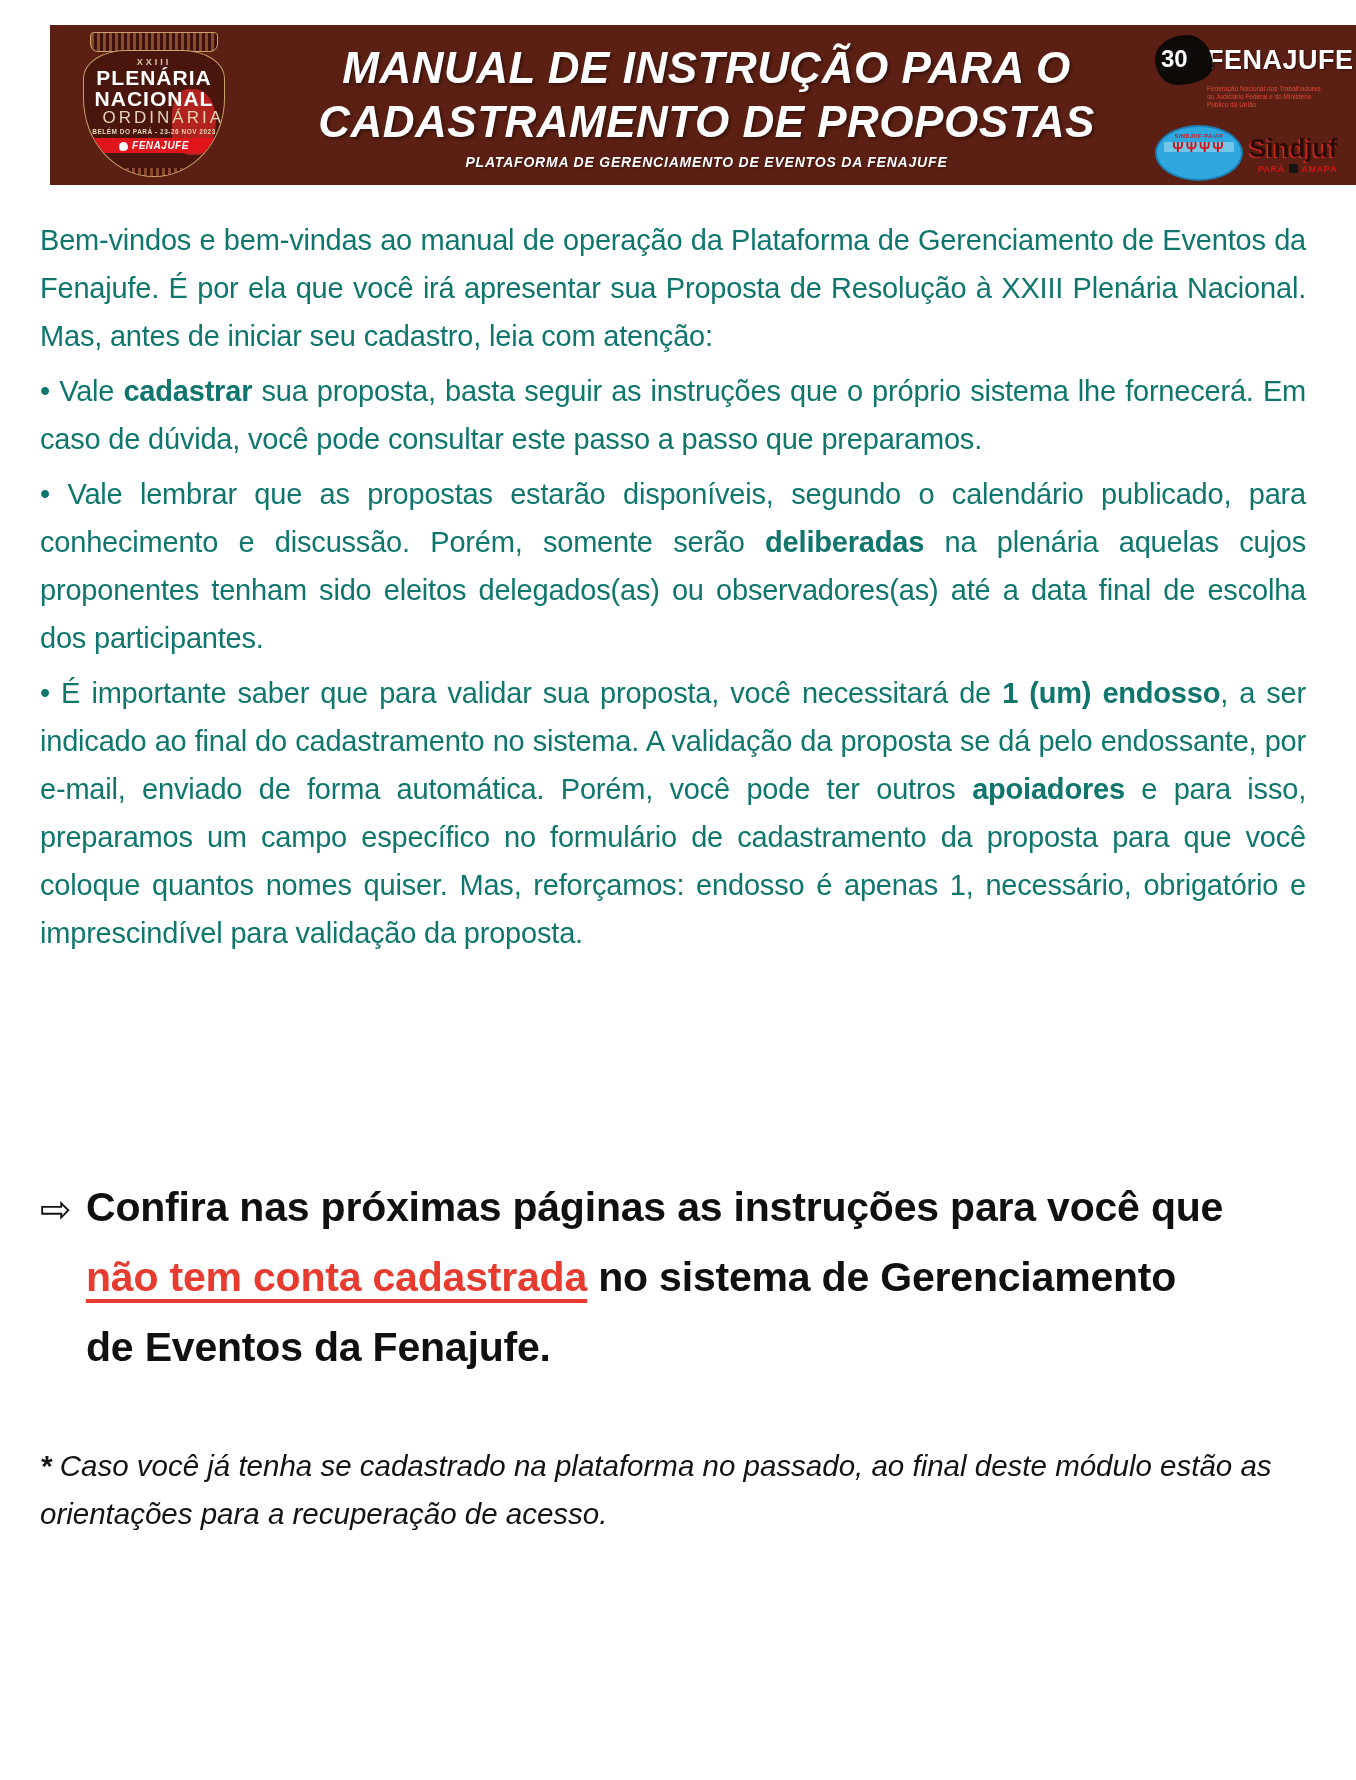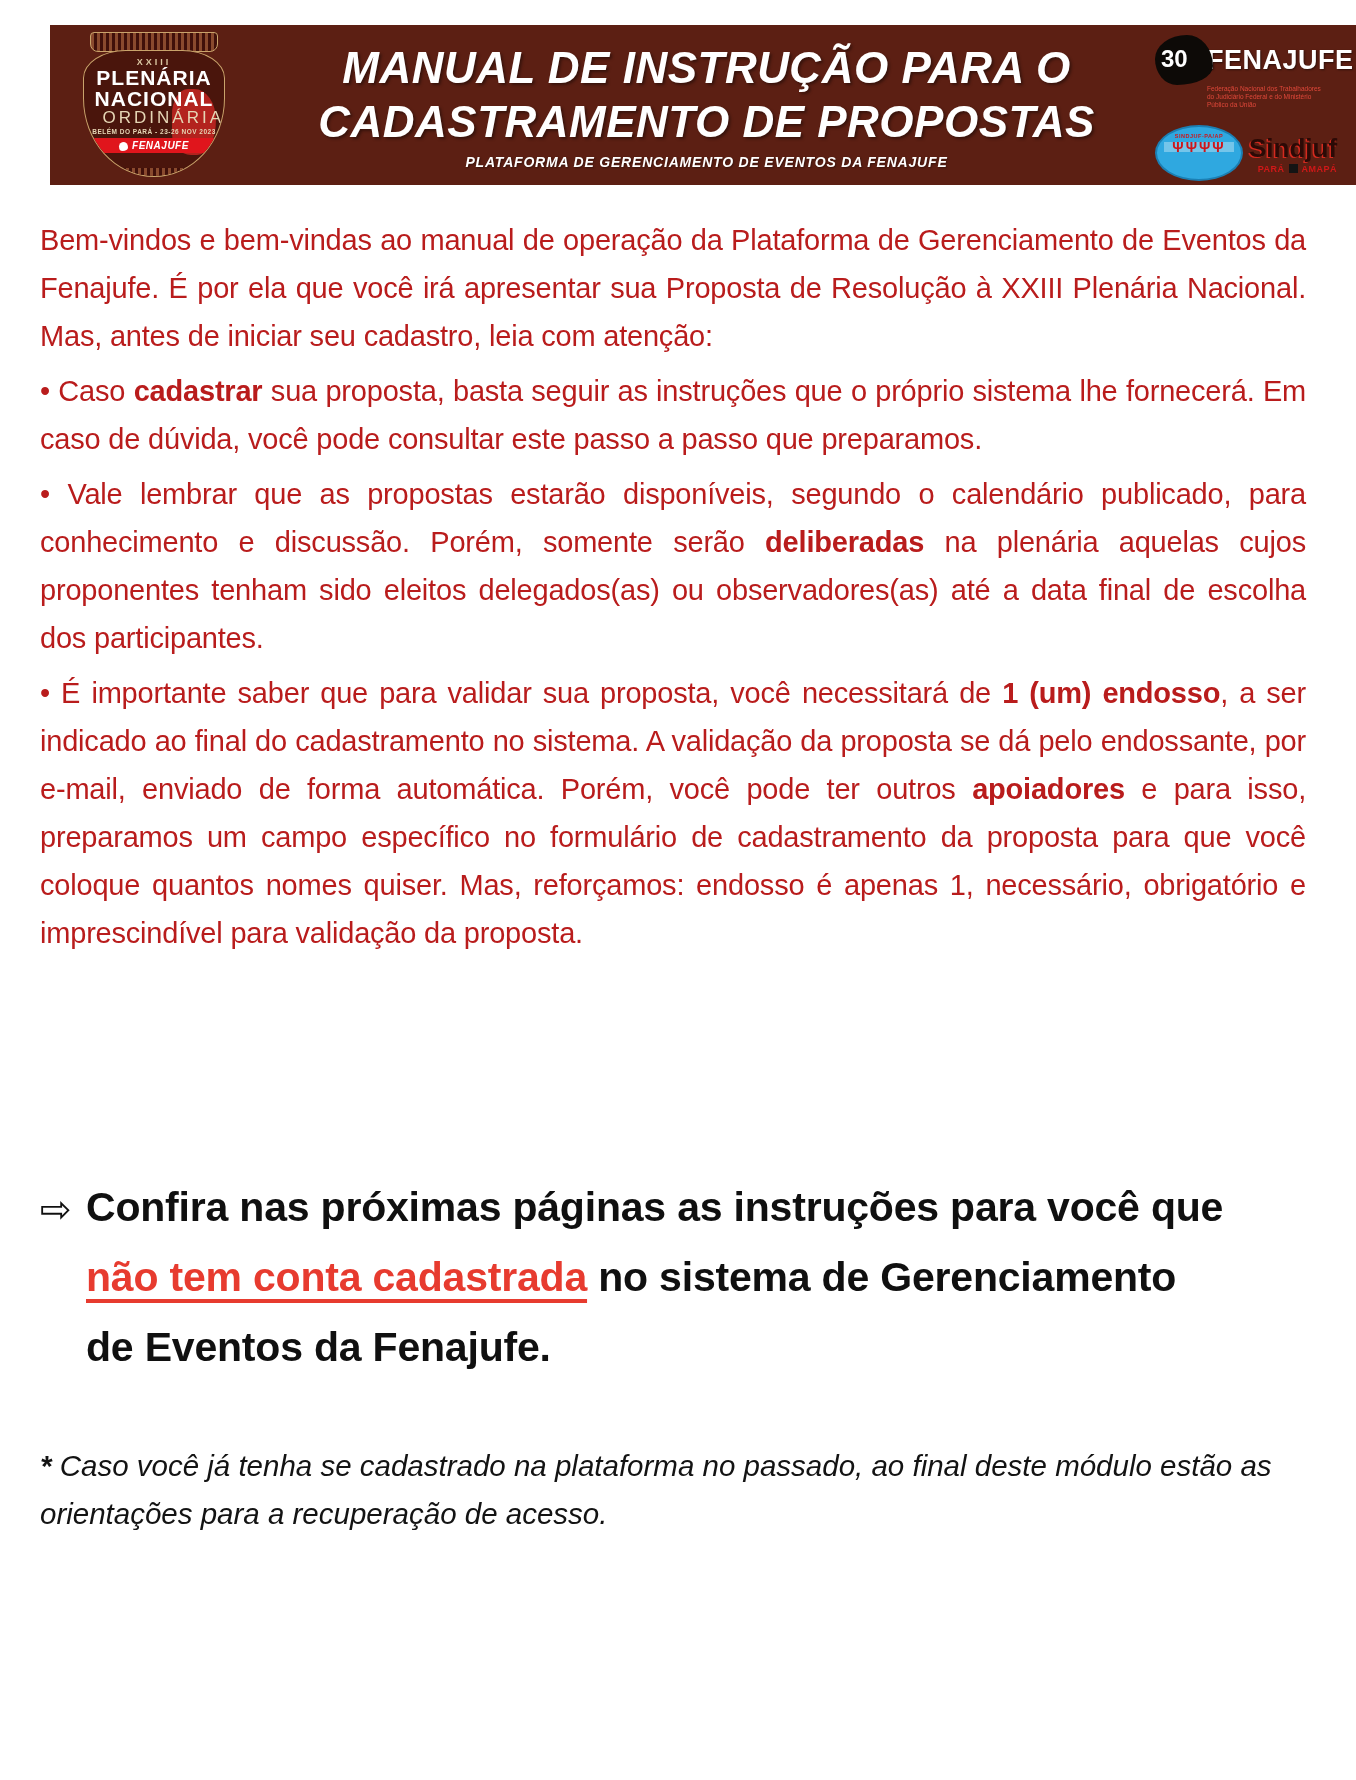--- a/index.html
+++ b/index.html
@@ -51,21 +51,21 @@
   .sj-figs{display:block;font-size:14px;line-height:16px;font-weight:bold;color:#cf1418;letter-spacing:2px;
            background:linear-gradient(#ffffff55,#ffffff55) center/70px 10px no-repeat;}
   .sj-text{margin-left:6px;}
   .sj-name{font-size:26px;line-height:30px;font-weight:bold;color:#2b0a06;text-shadow:-1.5px 1px 0 #d42a1f;}
   .sj-regions{display:flex;align-items:center;justify-content:flex-end;gap:4px;margin-top:1px;}
   .sj-regions span{font-size:9px;font-weight:bold;color:#d01818;letter-spacing:.5px;}
   .sj-sq{width:9px;height:9px;background:#141414;}
 
   
   .content{padding:216px 50px 0 40px;font-size:29px;line-height:48px;letter-spacing:-0.2px;
-           text-align:justify;color:#b91c1c;}
+           text-align:justify;color:#0f766e;}
   .content p{margin:0 0 7px 0;}
   .b{font-weight:bold;}
 
   .callout{position:relative;margin:215px 60px 0 40px;padding-left:46px;padding-right:70px;
            font-size:41px;line-height:70px;font-weight:bold;color:#101010;text-align:left;letter-spacing:-0.2px;}
   .arrow{position:absolute;left:0;top:2px;font-family:"DejaVu Sans",sans-serif;font-weight:normal;font-size:38px;}
   .hl{color:#e73b2f;text-decoration:underline;text-decoration-color:#e73b2f;
       text-decoration-thickness:4px;text-underline-offset:8px;}
 
   .footnote{margin:60px 38px 0 40px;font-size:29.5px;line-height:48px;font-style:italic;color:#131313;}
@@ -127,21 +127,21 @@
             <span>AMAPÁ</span>
           </div>
         </div>
       </div>
     </div>
   </header>
 
   <main class="content">
     <p>Bem-vindos e bem-vindas ao manual de operação da Plataforma de Gerenciamento de Eventos da Fenajufe. É por ela que você irá apresentar sua Proposta de Resolução à XXIII Plenária Nacional. Mas, antes de iniciar seu cadastro, leia com atenção:</p>
 
-    <p><span>• Caso </span><span class="b">cadastrar</span><span> sua proposta, basta seguir as instruções que o próprio sistema lhe fornecerá. Em caso de dúvida, você pode consultar este passo a passo que preparamos.</span></p>
+    <p><span>• Vale </span><span class="b">cadastrar</span><span> sua proposta, basta seguir as instruções que o próprio sistema lhe fornecerá. Em caso de dúvida, você pode consultar este passo a passo que preparamos.</span></p>
 
     <p><span>• Vale lembrar que as propostas estarão disponíveis, segundo o calendário publicado, para conhecimento e discussão. Porém, somente serão </span><span class="b">deliberadas</span><span> na plenária aquelas cujos proponentes tenham sido eleitos delegados(as) ou observadores(as) até a data final de escolha dos participantes.</span></p>
 
     <p><span>• É importante saber que para validar sua proposta, você necessitará de </span><span class="b">1 (um) endosso</span><span>, a ser indicado ao final do cadastramento no sistema. A validação da proposta se dá pelo endossante, por e-mail, enviado de forma automática. Porém, você pode ter outros </span><span class="b">apoiadores</span><span> e para isso, preparamos um campo específico no formulário de cadastramento da proposta para que você coloque quantos nomes quiser. Mas, reforçamos: endosso é apenas 1, necessário, obrigatório e imprescindível para validação da proposta.</span></p>
   </main>
 
   <div class="callout">
     <span class="arrow">⇨</span><span>Confira nas próximas páginas as instruções para você que </span><span class="hl">não tem conta cadastrada</span><span> no sistema de Gerenciamento de Eventos da Fenajufe.</span>
   </div>
 

